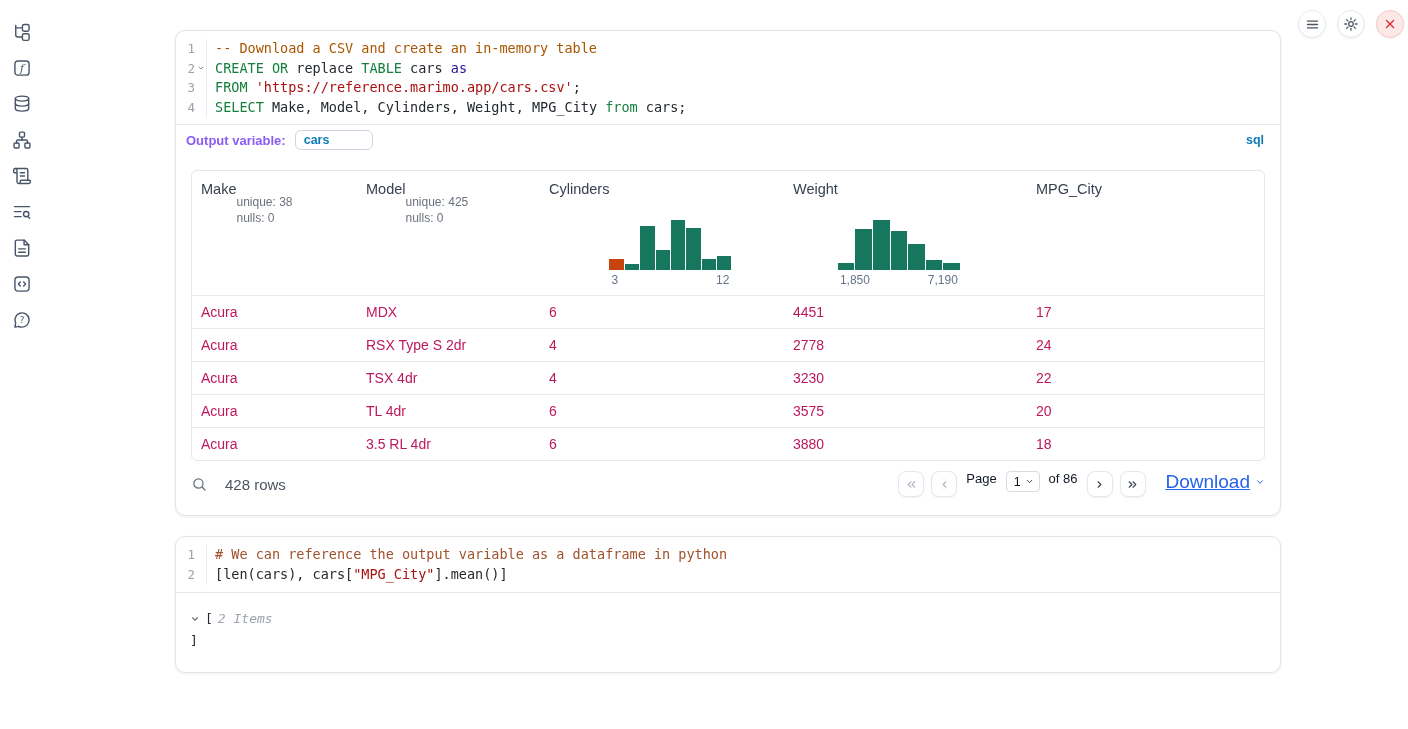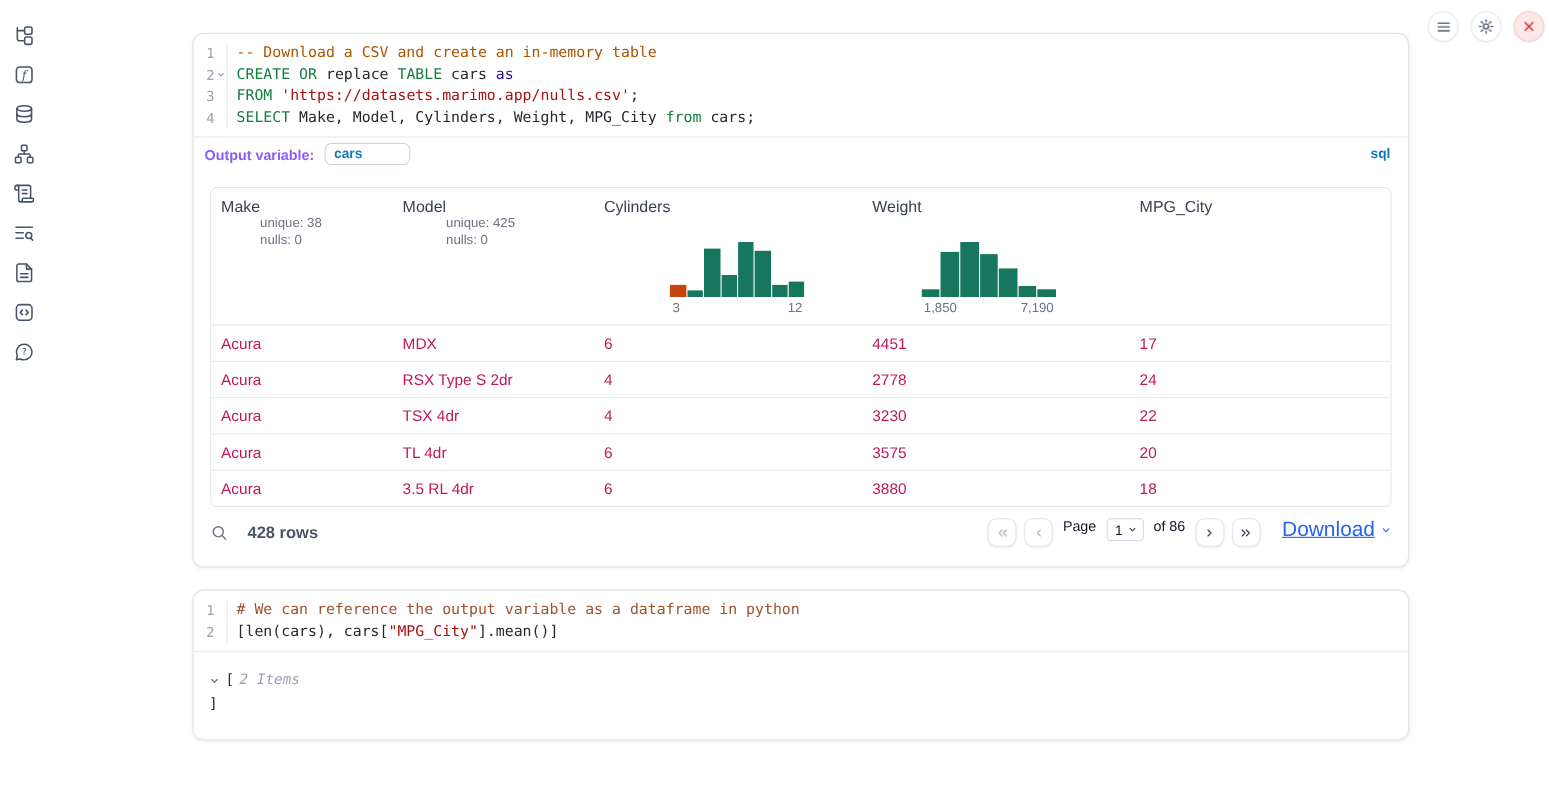--- a/index.html
+++ b/index.html
@@ -84,21 +84,21 @@
     margin-top:3px; font-size:12px; color:#64748B;
   }
   .trow { height:33px; align-items:center; border-top:1px solid #E7E9EC; font-size:14px; color:#be185d; }
   .tcell { padding-left:8px; white-space:nowrap; overflow:hidden; }
   .tcell:first-child { padding-left:9px; }
 
   
   .table-footer {
     margin:0 15px; height:46px; display:flex; align-items:center; justify-content:space-between;
   }
-  .tf-left { display:flex; align-items:center; gap:17px;font-weight:bold; }
+  .tf-left { display:flex; align-items:center; gap:17px; }
   .search-btn { border:none; background:none; padding:0; color:#6B7280; cursor:pointer; }
   .rowcount { font-size:15px; color:#4B5563; }
   .tf-right { display:flex; align-items:flex-start; gap:7px; }
   .pg-btn {
     width:26px; height:26px; border:1px solid #E4E7EC; border-radius:8px; background:#fff;
     display:flex; align-items:center; justify-content:center; padding:0; cursor:pointer;
     box-shadow:0 1px 2px rgba(16,24,40,.06);
   }
   .pg-btn.is-disabled { color:#B3BAC6; }
   .pg-btn.is-enabled  { color:#3F4754; }
@@ -260,21 +260,21 @@
           <span class="fold">
             <svg width="8" height="8" viewBox="0 0 24 24" fill="none" stroke="currentColor" stroke-width="3" stroke-linecap="round" stroke-linejoin="round">
               <path d="m6 9 6 6 6-6"></path>
             </svg>
           </span>
           <span class="cbody"><span class="tk-kw">CREATE</span><span class="tk-pl"> </span><span class="tk-kw">OR</span><span class="tk-pl"> replace </span><span class="tk-kw">TABLE</span><span class="tk-pl"> cars </span><span class="tk-atom">as</span></span>
         </div>
         <div class="cline">
           <span class="lnum">3</span>
           <span class="fold"></span>
-          <span class="cbody"><span class="tk-kw">FROM</span><span class="tk-pl"> </span><span class="tk-str">'https://datasets.marimo.app/nulls.csv'</span><span class="tk-pl">;</span></span>
+          <span class="cbody"><span class="tk-kw">FROM</span><span class="tk-pl"> </span><span class="tk-str">'https://reference.marimo.app/cars.csv'</span><span class="tk-pl">;</span></span>
         </div>
         <div class="cline">
           <span class="lnum">4</span>
           <span class="fold"></span>
           <span class="cbody"><span class="tk-kw">SELECT</span><span class="tk-pl"> Make, Model, Cylinders, Weight, MPG_City </span><span class="tk-kw">from</span><span class="tk-pl"> cars;</span></span>
         </div>
       </div>
 
     <div class="outvar-row">
       <span class="outvar-label">Output variable:</span>

